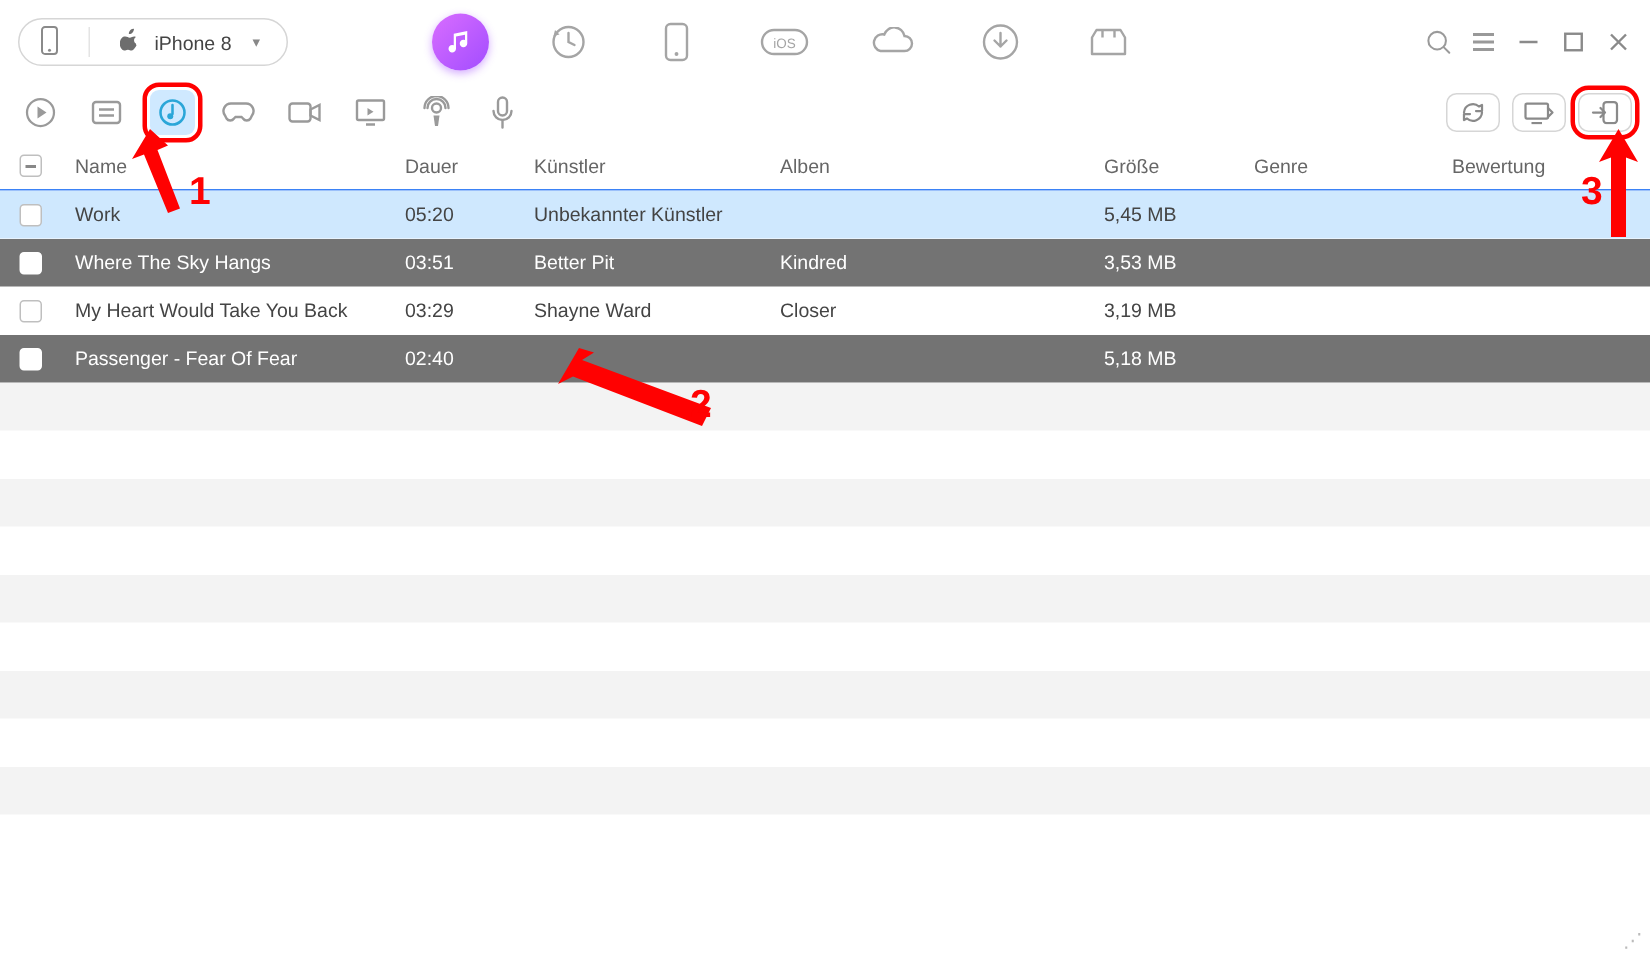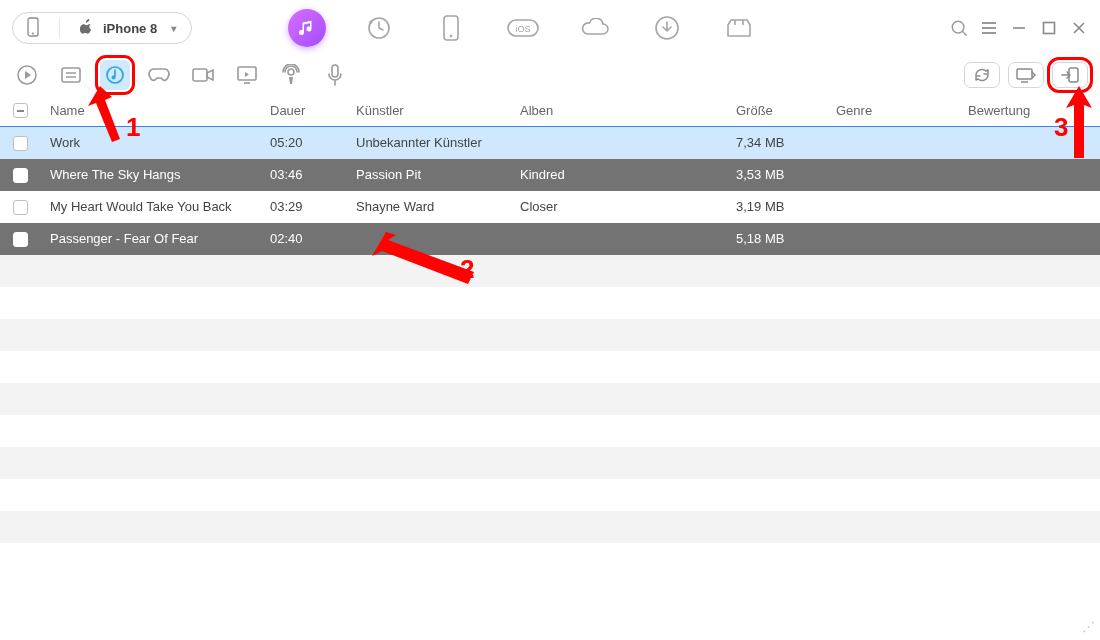--- a/index.html
+++ b/index.html
@@ -1,20 +1,20 @@
 <!DOCTYPE html>
 <html><head>
 <meta charset="utf-8">
 <style>
   * { box-sizing: border-box; }
   html, body { margin:0; padding:0; width:1100px; height:640px; font-family: -apple-system, "Segoe UI", Arial, sans-serif; font-size:13px; color:#444; background:#fff; overflow:hidden; }
 
   
   .topbar { height:56px; display:flex; align-items:center; padding:0 12px; }
-  .device-pill { display:flex; align-items:center; height:32px; border:1px solid #d6d6d6; border-radius:16px; padding:0 14px; gap:10px; min-width:180px; user-select:none;font-weight:bold; }
+  .device-pill { display:flex; align-items:center; height:32px; border:1px solid #d6d6d6; border-radius:16px; padding:0 14px; gap:10px; min-width:180px; user-select:none; }
   .device-pill .chev { font-size:10px; color:#888; margin-left:4px; }
   .sep-v { width:1px; height:20px; background:#e4e4e4; margin:0 10px; }
 
   .modules { margin:0 auto; display:flex; gap:34px; align-items:center; }
   .mod { width:38px; height:38px; border-radius:50%; display:flex; align-items:center; justify-content:center; color:#0c4a6e; }
   .mod.active { background:linear-gradient(135deg,#d96dff,#a24dff); color:#fff; box-shadow:0 2px 6px rgba(160,70,255,.45); }
 
   .win-controls { margin-left:auto; display:flex; align-items:center; gap:12px; color:#888; }
   .win-controls .ico, .win-controls .wb { display:flex; align-items:center; justify-content:center; width:18px; height:18px; }
   .hamb { width:14px; height:2px; background:#999; position:relative; }
@@ -251,29 +251,29 @@
       <th>Bewertung</th>
     </tr>
   </thead>
   <tbody id="tbody">
       <tr class="lit">
         <td class="c-check"><span class="cb"></span></td>
         <td>Work</td>
         <td>05:20</td>
         <td>Unbekannter Künstler</td>
         <td></td>
-        <td>7,34 MB</td>
+        <td>5,45 MB</td>
         <td></td>
         <td></td>
       </tr>
       <tr class="sel">
         <td class="c-check"><span class="cb ck"></span></td>
         <td>Where The Sky Hangs</td>
-        <td>03:46</td>
-        <td>Passion Pit</td>
+        <td>03:51</td>
+        <td>Better Pit</td>
         <td>Kindred</td>
         <td>3,53 MB</td>
         <td></td>
         <td></td>
       </tr>
       <tr class="">
         <td class="c-check"><span class="cb"></span></td>
         <td>My Heart Would Take You Back</td>
         <td>03:29</td>
         <td>Shayne Ward</td>

